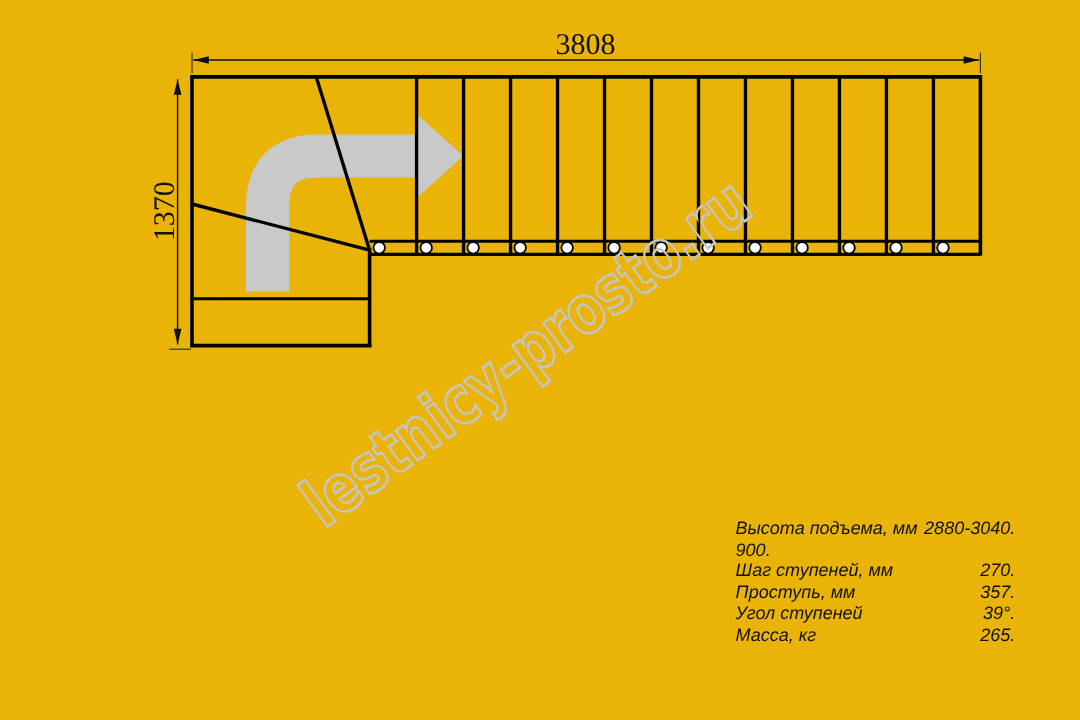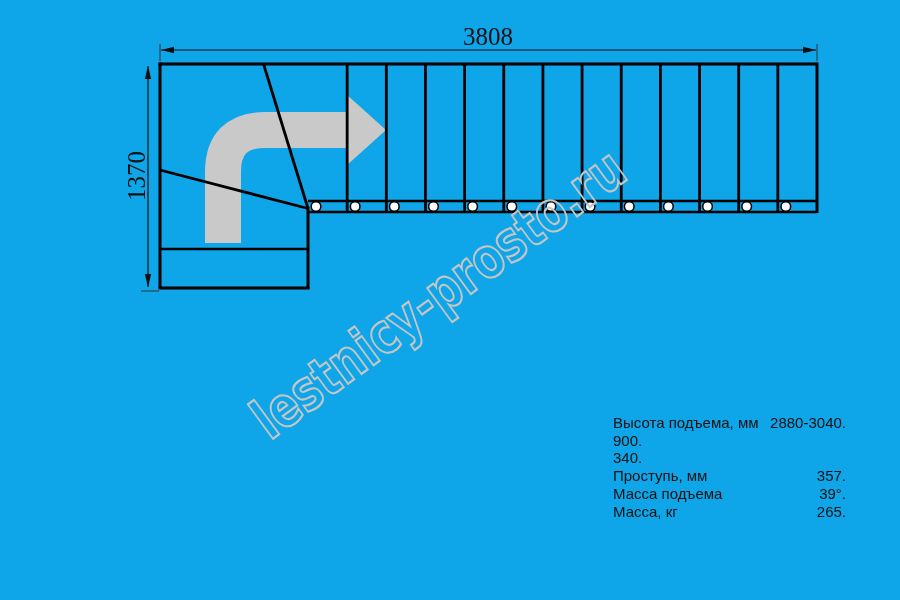--- a/index.html
+++ b/index.html
@@ -4,21 +4,21 @@
 <style>
   html, body {
     margin: 0;
     padding: 0;
     background: #ffffff;
   }
   #stage {
     position: relative;
     width: 900px;
     height: 600px;
-    background: #0ea5e9;
+    background: #eab308;
     overflow: hidden;
     font-family: "Liberation Sans", sans-serif;
   }
   #plan-svg {
     position: absolute;
     left: 0;
     top: 0;
   }
   .dim-text {
     font-family: "Liberation Serif", "DejaVu Serif", serif;
@@ -26,22 +26,23 @@
     fill: #111;
   }
   .watermark {
     font-family: "DejaVu Sans", sans-serif;
     font-weight: bold;
     font-size: 56px;
   }
   .specs {
     position: absolute;
     left: 613px;
-    top: 414px;
+    top: 432px;
     width: 233px;
+    font-style: italic;
     font-size: 15px;
     line-height: 17.7px;
     color: #111;
   }
   .spec-row {
     display: flex;
     justify-content: space-between;
   }
   .spec-label {
     white-space: nowrap;
@@ -129,28 +130,29 @@
 
   <div class="specs" id="specs-table">
       <div class="spec-row">
         <span class="spec-label">Высота подъема, мм</span>
         <span class="spec-value">2880-3040.</span>
       </div>
       <div class="spec-row">
         <span class="spec-value">900.</span>
       </div>
       <div class="spec-row">
-        <span class="spec-value">340.</span>
+        <span class="spec-label">Шаг ступеней, мм</span>
+        <span class="spec-value">270.</span>
       </div>
       <div class="spec-row">
         <span class="spec-label">Проступь, мм</span>
         <span class="spec-value">357.</span>
       </div>
       <div class="spec-row">
-        <span class="spec-label">Масса подъема</span>
+        <span class="spec-label">Угол ступеней</span>
         <span class="spec-value">39°.</span>
       </div>
       <div class="spec-row">
         <span class="spec-label">Масса, кг</span>
         <span class="spec-value">265.</span>
       </div>
     </div>
 
 </div>
 

